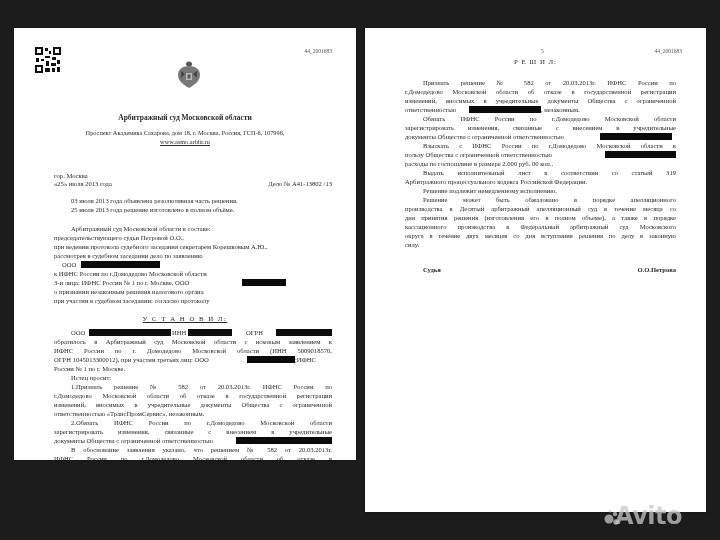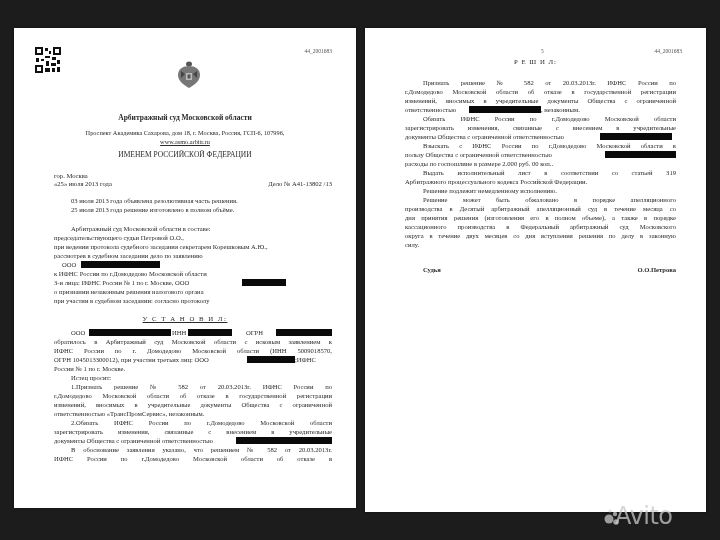--- a/index.html
+++ b/index.html
@@ -4,21 +4,21 @@
 <style>
   html, body { margin:0; padding:0; }
   body {
     width:720px; height:540px; background:#1c1c1c; position:relative; overflow:hidden;
     font-family: "Liberation Serif", "DejaVu Serif", serif; color:#2a2a2a;
   }
   .page {
     position:absolute; background:#ffffff; box-shadow: 0 0 2px rgba(0,0,0,0.6);
     overflow:hidden;
   }
-  #page-left { left:14px; top:28px; width:342px; height:480px; }
+  #page-left { left:14px; top:28px; width:342px; height:432px; }
   #page-right { left:365px; top:28px; width:341px; height:484px; }
 
   .doc-id { position:absolute; top:20px; right:24px; font-size:5.5px; color:#555; }
   .page-num { position:absolute; top:20px; left:176px; font-size:5.5px; color:#555; }
 
   .qr { position:absolute; left:20px; top:18px; width:28px; height:28px; }
   .emblem { position:absolute; left:162px; top:32px; width:26px; height:30px; }
 
   .center { position:absolute; left:0; width:100%; text-align:center; }
   .court-name { top:85px; font-size:7.5px; font-weight:bold; }
@@ -29,21 +29,21 @@
 
   .line { position:absolute; font-size:6.6px; white-space:nowrap; line-height:9px; }
   .justify { position:absolute; font-size:6.6px; line-height:9.1px; text-align:justify; text-align-last:justify; }
   .abs-redact { position:absolute; background:#0a0a0a; height:7px; }
 
   .u { text-decoration:underline; letter-spacing:1.5px; }
   .bold { font-weight:bold; }
 
   .watermark {
     position:absolute; left:615px; top:502px; font-family:"DejaVu Sans", sans-serif;
-    font-size:24px; color:rgba(200,200,200,0.75); font-weight:normal; letter-spacing:-0.5px;
+    font-size:24px; color:rgba(200,200,200,0.75); font-weight:bold; letter-spacing:-0.5px;
   }
   .wm-dots { position:absolute; left:604px; top:503px; width:16px; height:24px; }
 </style>
 </head>
 <body>
 
 <div class="page" id="page-left">
   <svg class="qr" viewBox="0 0 28 28">
     <rect x="0" y="0" width="28" height="28" fill="#fff"></rect>
     <rect x="1" y="1" width="8" height="8" fill="#111"></rect>
@@ -72,21 +72,20 @@
     <ellipse cx="13" cy="4" rx="3" ry="2.5" fill="#555"></ellipse>
     <path d="M13 6 C7 6 2 9 2 15 C2 20 6 24 13 28 C20 24 24 20 24 15 C24 9 19 6 13 6 Z" fill="#777"></path>
     <path d="M5 11 L9 14 L5 18 Z M21 11 L17 14 L21 18 Z" fill="#444"></path>
     <rect x="10" y="13" width="6" height="7" fill="#bbb"></rect>
     <rect x="11.5" y="14.5" width="3" height="4" fill="#555"></rect>
   </svg>
 
   <div class="center court-name">Арбитражный суд Московской области</div>
   <div class="center address">Проспект Академика Сахарова, дом 18, г. Москва, Россия, ГСП-6, 107996,</div>
   <div class="center address-link">www.asmo.arbitr.ru</div>
-  <div class="center in-name">ИМЕНЕМ РОССИЙСКОЙ ФЕДЕРАЦИИ</div>
 
   <div class="line" style="left:40px;top:143px;">гор. Москва</div>
   <div class="line" style="left:40px;top:151px;">«25» июля   2013 года</div>
   <div class="line" style="right:24px;top:151px;">Дело № А41-13802 /13</div>
 
   <div class="line" style="left:57px;top:168px;">03  июля    2013 года объявлена резолютивная часть решения.</div>
   <div class="line" style="left:57px;top:177px;">25  июля   2013  года решение изготовлено в полном объёме.</div>
 
   <div class="line" style="left:57px;top:196px;">Арбитражный суд Московской области в составе:</div>
   <div class="line" style="left:40px;top:205px;">председательствующего судьи Петровой О.О.,</div>

